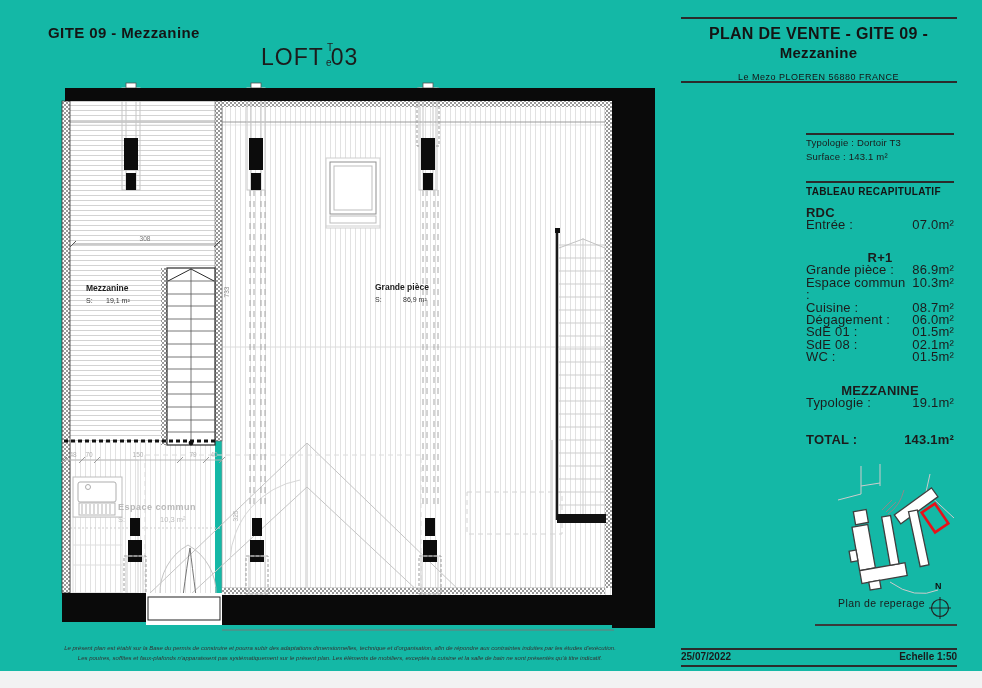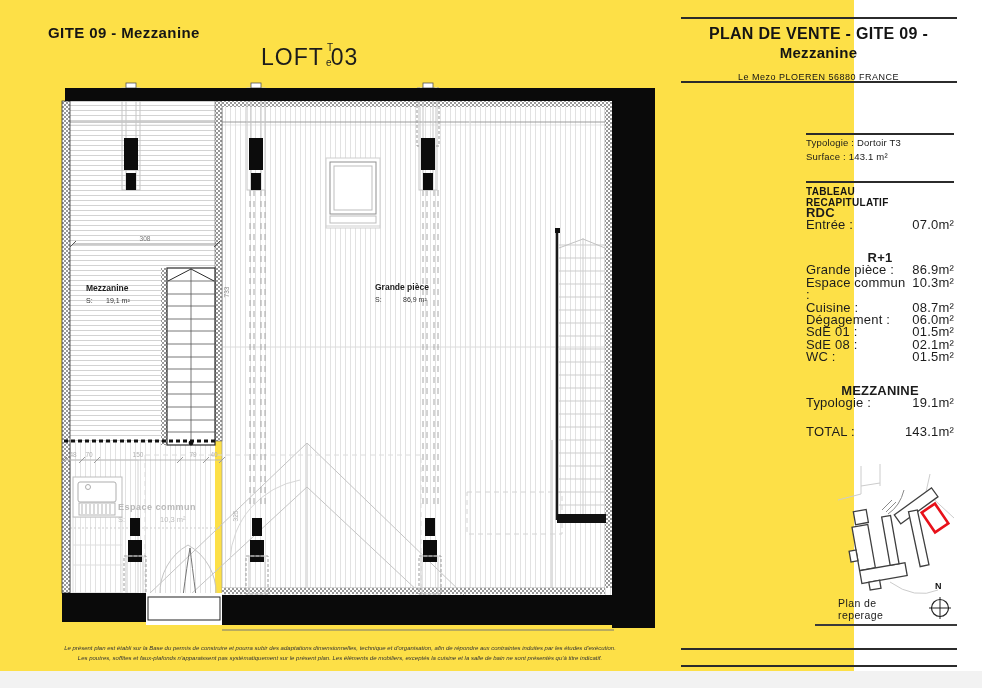--- a/index.html
+++ b/index.html
@@ -1,17 +1,17 @@
 <!DOCTYPE html>
 <html><head>
 <meta charset="utf-8">
 <style>
   * { margin:0; padding:0; box-sizing:border-box; }
   html,body { width:982px; height:688px; background:#fff; font-family:"Liberation Sans", sans-serif; overflow:hidden; }
-  #page { position:relative; width:854px; height:688px; background:#fde047; }
+  #page { position:relative; width:982px; height:688px; background:#14b8a6; }
 
   
   #plan-title { position:absolute; left:48px; top:24px; font-size:15px; font-weight:700; letter-spacing:.4px; color:#151515; }
   #loft-label { position:absolute; left:261px; top:16px; font-size:23px; font-weight:400; letter-spacing:1px; color:#1c1c1c;margin-top:28px; }
   .vert-ch { position:absolute; font-size:10px; color:#222; }
   #vt { left:327px; top:42px; } #ve { left:326px; top:57px; }
 
   
   #plan-svg { position:absolute; left:0; top:0; }
 
@@ -28,21 +28,21 @@
 
   #info-block { position:absolute; left:806px; top:136px; width:148px; font-size:9.5px; line-height:14px; color:#1a1a1a; letter-spacing:.2px; }
   #info-block b { font-weight:400; }
 
   #table-title { position:absolute; left:806px; top:186px; font-size:10px; font-weight:700; letter-spacing:.3px; color:#141414; }
 
   #recap { position:absolute; left:806px; top:206px; width:148px; font-size:13px; color:#1c1c1c; letter-spacing:.2px; }
   .recap-head { font-weight:700; line-height:13px; }
   .recap-head.gap { margin-top:20px;text-align:center; }
   .recap-row { display:flex; justify-content:space-between; line-height:12.4px; }
-  .recap-total { display:flex; justify-content:space-between; font-weight:400; margin-top:16px; line-height:13px; }
+  .recap-total { display:flex; justify-content:space-between; font-weight:700; margin-top:24px; line-height:13px; }
 
   #minimap { position:absolute; left:830px; top:462px; }
   #reperage-label { position:absolute; left:838px; top:597px; font-size:10.5px; letter-spacing:.4px; color:#1a1a1a; }
   #reperage-underline { position:absolute; left:815px; top:624px; width:142px; height:1.5px; background:#3a3a3a; }
   #compass { position:absolute; left:923px; top:580px; }
   #compass-n { position:absolute; left:935px; top:581px; font-size:9px; font-weight:700; color:#111; }
 
   #footer-line1 { left:681px; top:648px; width:276px; }
   #footer-line2 { left:681px; top:665px; width:276px; }
   #footer-text { position:absolute; left:681px; top:651px; width:276px; display:flex; justify-content:space-between; font-size:10px; font-weight:700; color:#1a1a1a; }
@@ -423,20 +423,24 @@
   <div id="reperage-label">Plan de reperage</div>
   <div id="reperage-underline"></div>
   <div id="compass-n">N</div>
   <svg id="compass" width="34" height="44" viewBox="0 0 34 44">
     <circle cx="17" cy="28" r="8.5" fill="none" stroke="#222" stroke-width="1.2"></circle>
     <line x1="17" y1="17" x2="17" y2="39" stroke="#222" stroke-width="1"></line>
     <line x1="6" y1="28" x2="28" y2="28" stroke="#222" stroke-width="1"></line>
   </svg>
 
   <div class="divider" id="footer-line1"></div>
+  <div id="footer-text">
+    <span>25/07/2022</span>
+    <span>Echelle 1:50</span>
+  </div>
   <div class="divider" id="footer-line2"></div>
 
   <div id="disclaimer">
     <div>Le présent plan est établi sur la Base du permis de construire et pourra subir des adaptations dimensionnelles, technique et d'organisation, afin de répondre aux contraintes induites par les études d'exécution.</div>
     <div>Les poutres, soffites et faux-plafonds n'apparaissent pas systématiquement sur le présent plan. Les éléments de mobiliers, exceptés la cuisine et la salle de bain ne sont présentés qu'à titre indicatif.</div>
   </div>
 
   <div id="bottom-strip"></div>
 </div>
 

